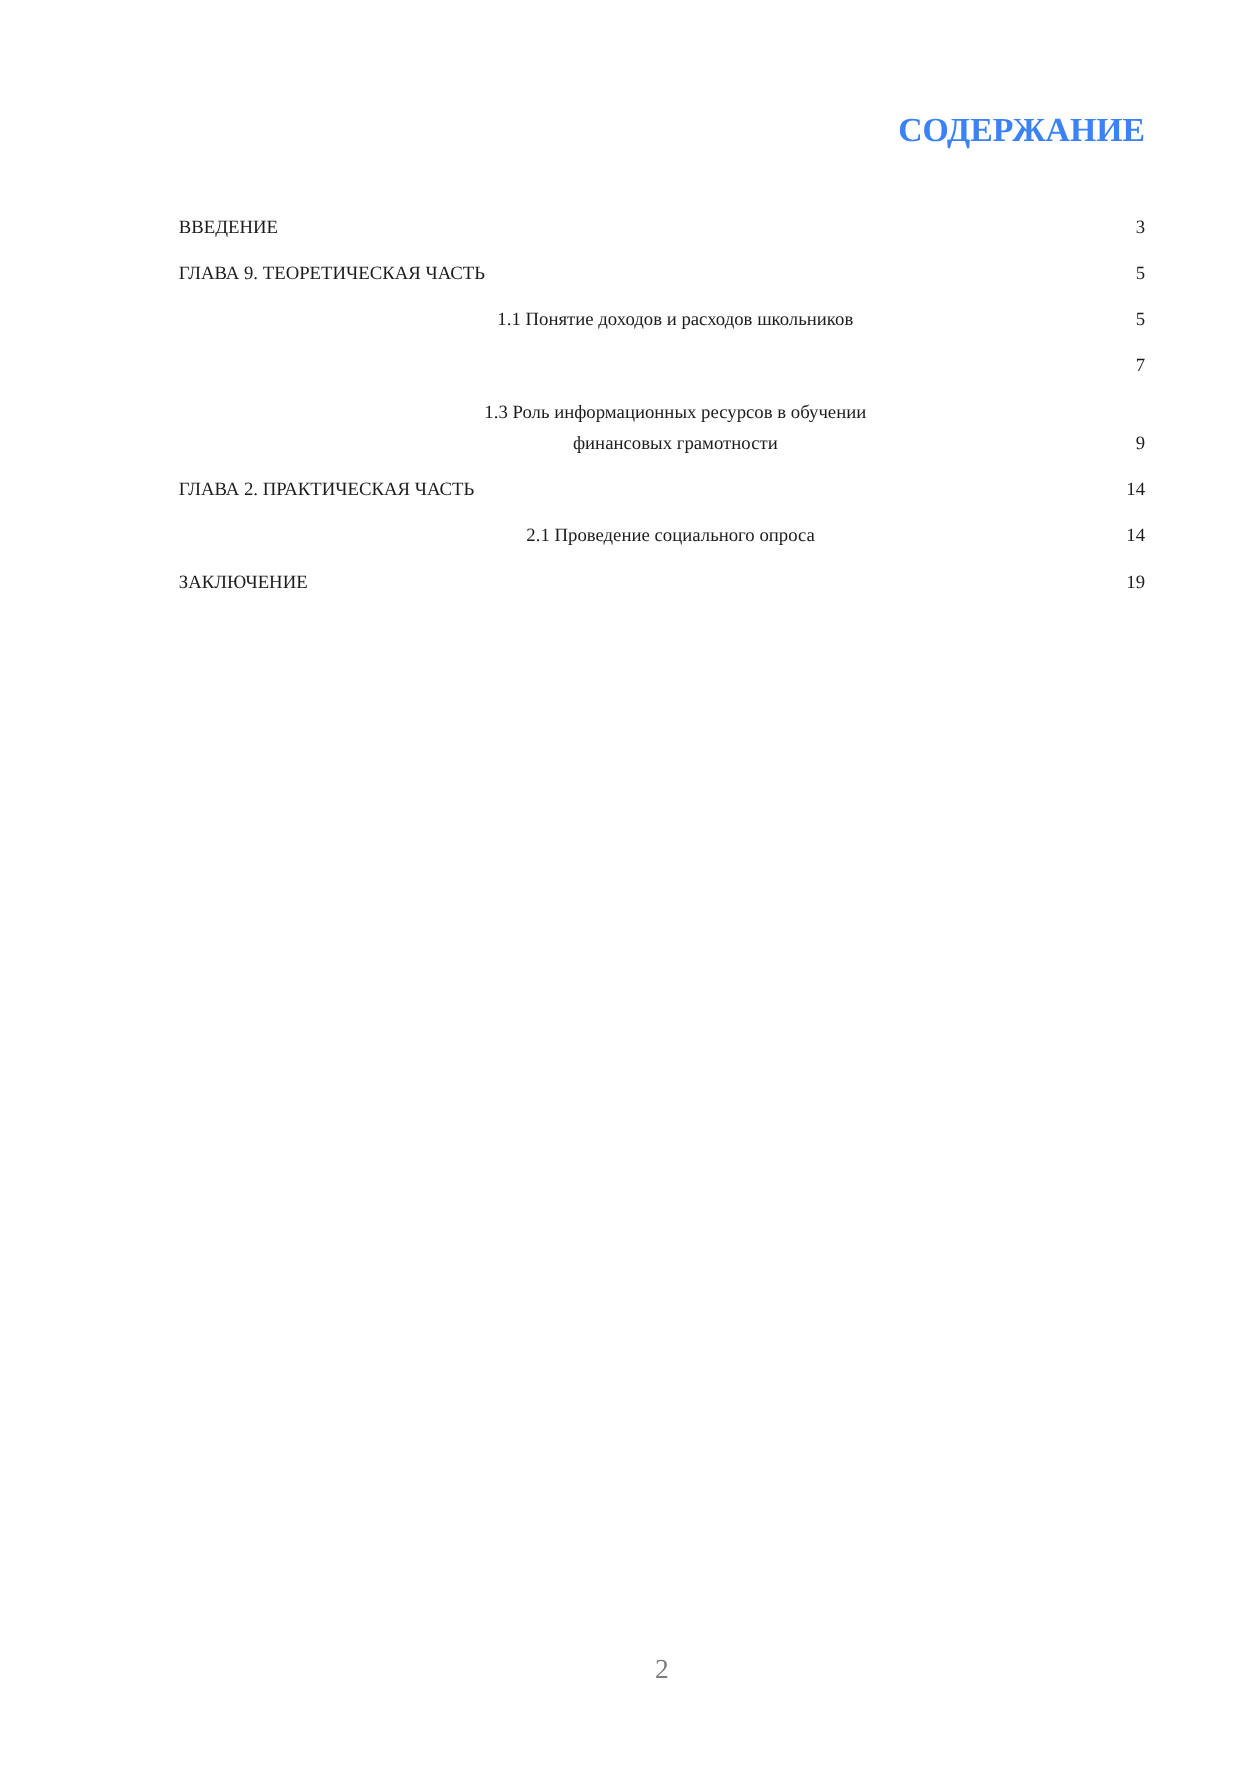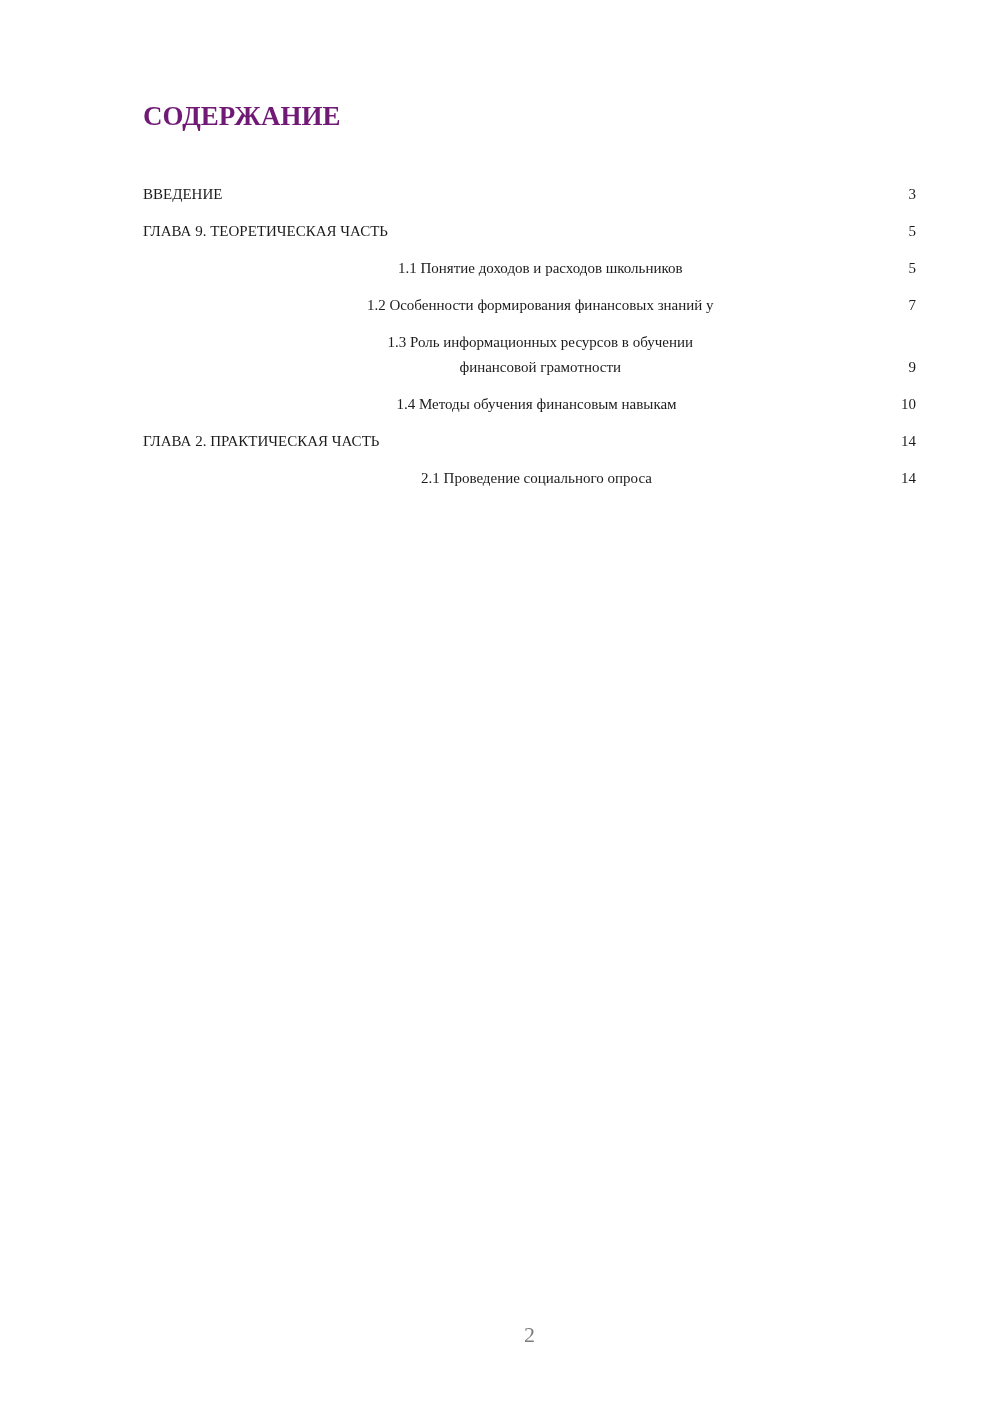--- a/index.html
+++ b/index.html
@@ -12,26 +12,26 @@
     width: 1000px;
     height: 1414px;
     box-sizing: border-box;
     background: #ffffff;
     font-family: "Liberation Serif", "DejaVu Serif", serif;
     color: #1c1c1c;
     padding: 88px 84px 0 143px;
     overflow: hidden;
   }
   .doc-title {
-    margin: 12px 0 50px 0;
+    margin: 0 0 50px 0;
     font-size: 27px;
     line-height: 32px;
     font-weight: bold;
-    text-align: left;
-    color: #701a75;
+    text-align: right;
+    color: #3b82f6;
   }
   .toc {
     width: 100%;
   }
   .toc-row {
     display: flex;
     align-items: flex-end;
     margin-bottom: 12px;
     font-size: 15px;
     line-height: 25px;
@@ -80,47 +80,46 @@
         <div class="toc-page">5</div>
       </div>
       <div class="toc-row indent">
         <div class="toc-label">
           <div>1.1 Понятие доходов и расходов школьников</div>
         </div>
         <div class="toc-page">5</div>
       </div>
       <div class="toc-row indent">
         <div class="toc-label">
-          <div>1.2 Особенности формирования финансовых знаний у</div>
         </div>
         <div class="toc-page">7</div>
       </div>
       <div class="toc-row indent">
         <div class="toc-label">
           <div>1.3 Роль информационных ресурсов в обучении</div>
-          <div>финансовой грамотности</div>
+          <div>финансовых грамотности</div>
         </div>
         <div class="toc-page">9</div>
-      </div>
-      <div class="toc-row indent">
-        <div class="toc-label">
-          <div>1.4 Методы обучения финансовым навыкам</div>
-        </div>
-        <div class="toc-page">10</div>
       </div>
       <div class="toc-row">
         <div class="toc-label">
           <div>ГЛАВА 2. ПРАКТИЧЕСКАЯ ЧАСТЬ</div>
         </div>
         <div class="toc-page">14</div>
       </div>
       <div class="toc-row indent">
         <div class="toc-label">
           <div>2.1 Проведение социального опроса</div>
         </div>
         <div class="toc-page">14</div>
       </div>
+      <div class="toc-row">
+        <div class="toc-label">
+          <div>ЗАКЛЮЧЕНИЕ</div>
+        </div>
+        <div class="toc-page">19</div>
+      </div>
     </div>
 
   <div class="footer">
     <span>2</span>
   </div>
 </div>
 
 </body></html>

